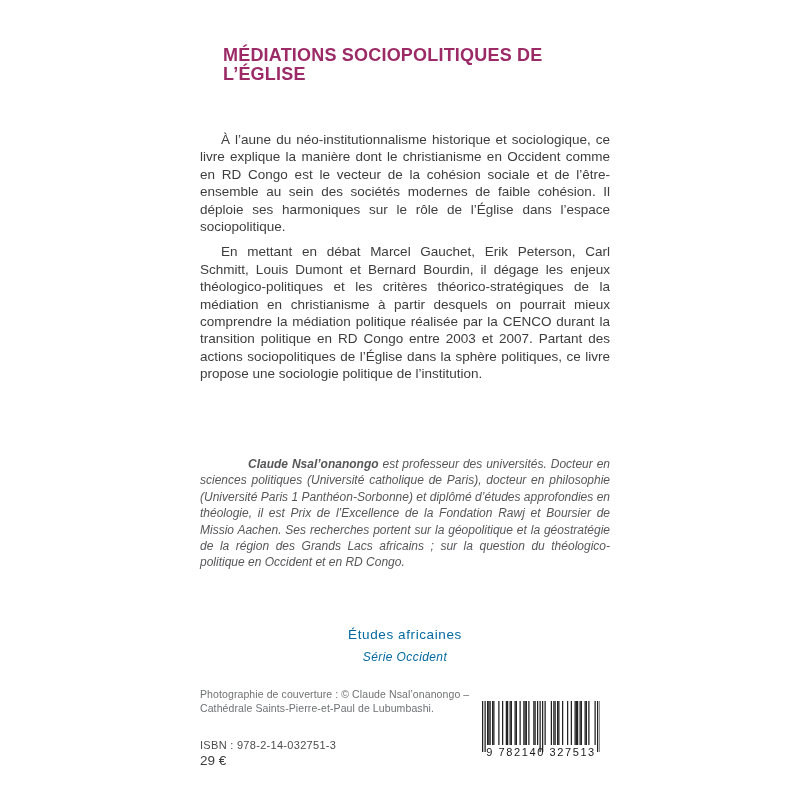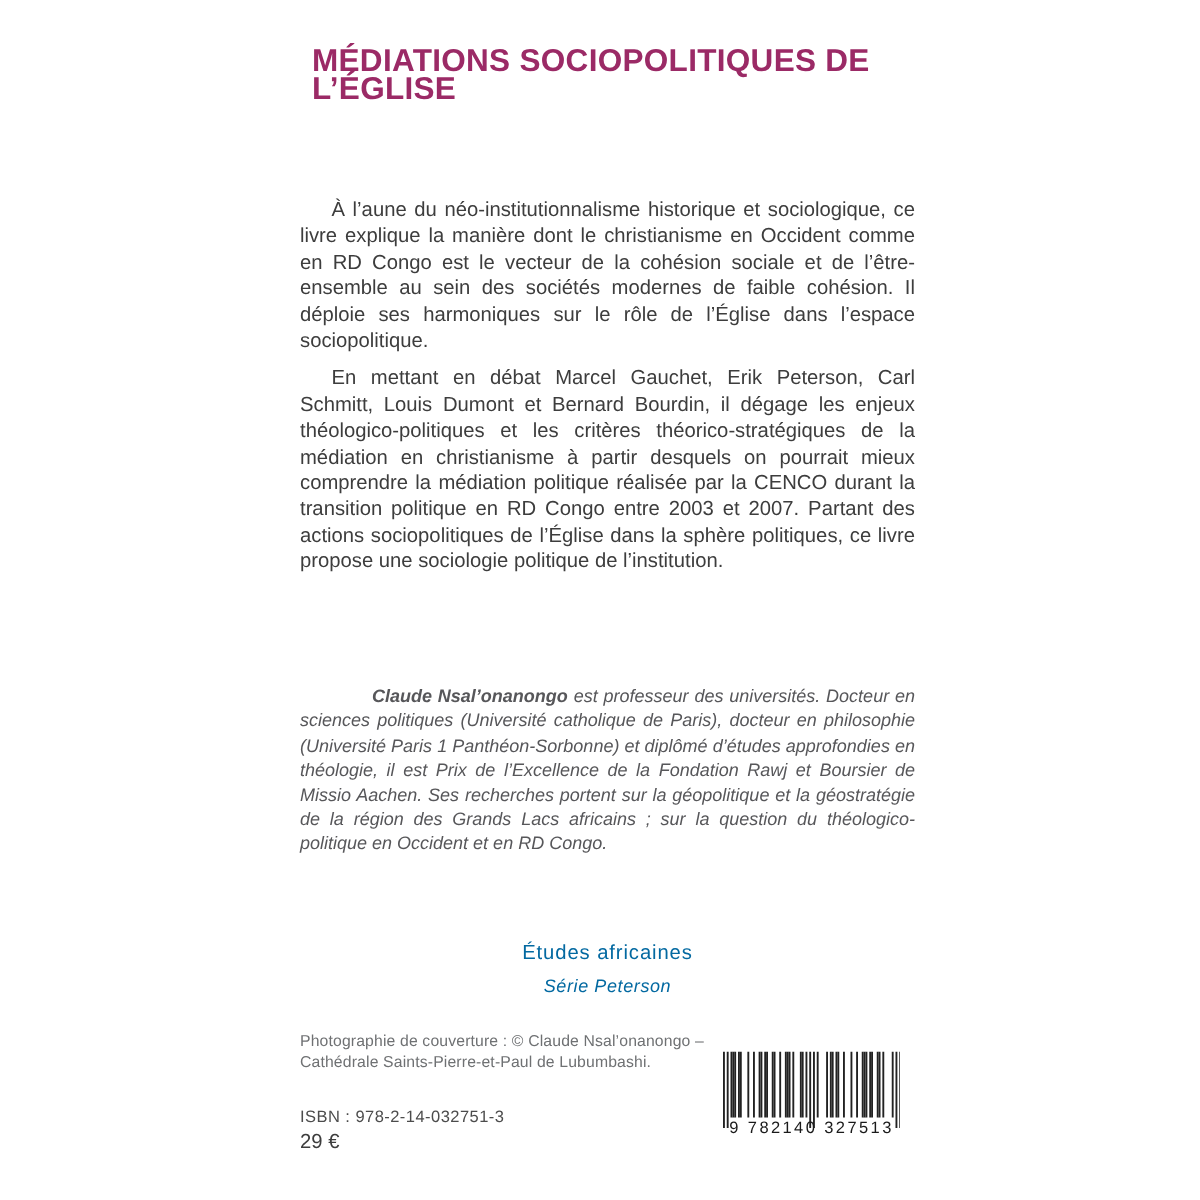--- a/index.html
+++ b/index.html
@@ -5,21 +5,21 @@
   html,body{margin:0;padding:0;background:#ffffff;}
   .page{
     position:relative;
     width:800px;height:800px;
     background:#ffffff;
     font-family:"Liberation Sans", sans-serif;
     overflow:hidden;
   }
   .title-block{position:absolute;left:207px;top:30px;width:420px;}
   .book-title{
-    margin:1px;font-size:21px;font-weight:bold;letter-spacing:0.2px;
+    margin:16px;font-size:18px;font-weight:bold;letter-spacing:0.2px;
     color:#9b2a66;line-height:19px;
   }
   .book-subtitle{
     margin-top:3px;font-size:12.5px;color:#a5487e;letter-spacing:0.2px;
   }
   .synopsis{
     position:absolute;left:200px;top:131px;width:410px;
     font-size:13.5px;line-height:17.4px;color:#3d3d3d;
     text-align:justify;
   }
@@ -69,21 +69,21 @@
   <section class="synopsis">
     <p class="para">À l’aune du néo-institutionnalisme historique et sociologique, ce livre explique la manière dont le christianisme en Occident comme en RD Congo est le vecteur de la cohésion sociale et de l’être-ensemble au sein des sociétés modernes de faible cohésion. Il déploie ses harmoniques sur le rôle de l’Église dans l’espace sociopolitique.</p>
     <p class="para">En mettant en débat Marcel Gauchet, Erik Peterson, Carl Schmitt, Louis Dumont et Bernard Bourdin, il dégage les enjeux théologico-politiques et les critères théorico-stratégiques de la médiation en christianisme à partir desquels on pourrait mieux comprendre la médiation politique réalisée par la CENCO durant la transition politique en RD Congo entre 2003 et 2007. Partant des actions sociopolitiques de l’Église dans la sphère politiques, ce livre propose une sociologie politique de l’institution.</p>
   </section>
 
   <section class="bio"><b class="bio-name">Claude Nsal’onanongo</b> <span>est professeur des universités. Docteur en sciences politiques (Université catholique de Paris), docteur en philosophie (Université Paris 1 Panthéon-Sorbonne) et diplômé d’études approfondies en théologie, il est Prix de l’Excellence de la Fondation Rawj et Boursier de Missio Aachen. Ses recherches portent sur la géopolitique et la géostratégie de la région des Grands Lacs africains ; sur la question du théologico-politique en Occident et en RD Congo.</span>
   </section>
 
   <div class="collection">
     <div class="collection-name">Études africaines</div>
-    <div class="collection-series">Série Peterson</div>
+    <div class="collection-series">Série Occident</div>
   </div>
 
   <div class="credit">
     <div>Photographie de couverture : © Claude Nsal’onanongo –</div>
     <div>Cathédrale Saints-Pierre-et-Paul de Lubumbashi.</div>
   </div>
 
   <div class="isbn">ISBN : 978-2-14-032751-3</div>
   <div class="price">29 €</div>
 

